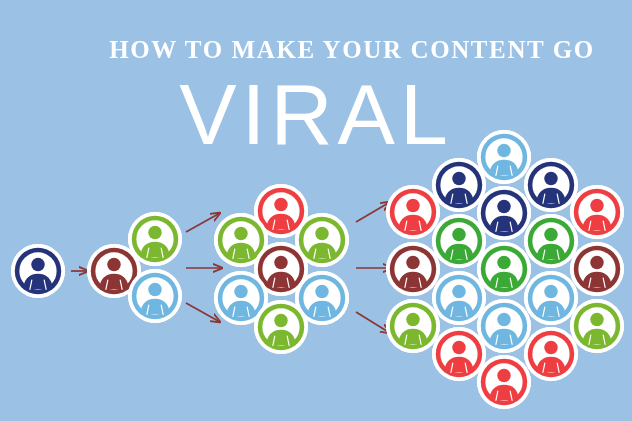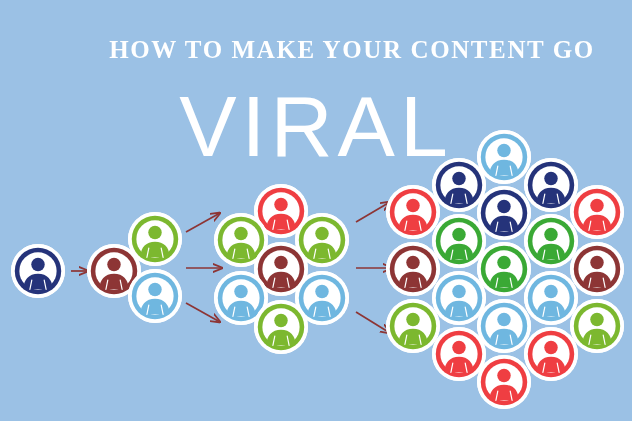--- a/index.html
+++ b/index.html
@@ -37,21 +37,20 @@
     font-family: Liberation Serif, serif;
     padding-left: 36px;
   }
   .headline-main {
     top: 66px;
     font-size: 86px;
     font-weight: 300;
     letter-spacing: 5px;
     line-height: 96px;
     font-family: "Liberation Sans", sans-serif;
-    margin-top: 12px;
   }
   
   .node {
     position: absolute;
     border-radius: 50%;
     background: #ffffff;
     box-sizing: border-box;
     display: block;
   }
   .node svg {

